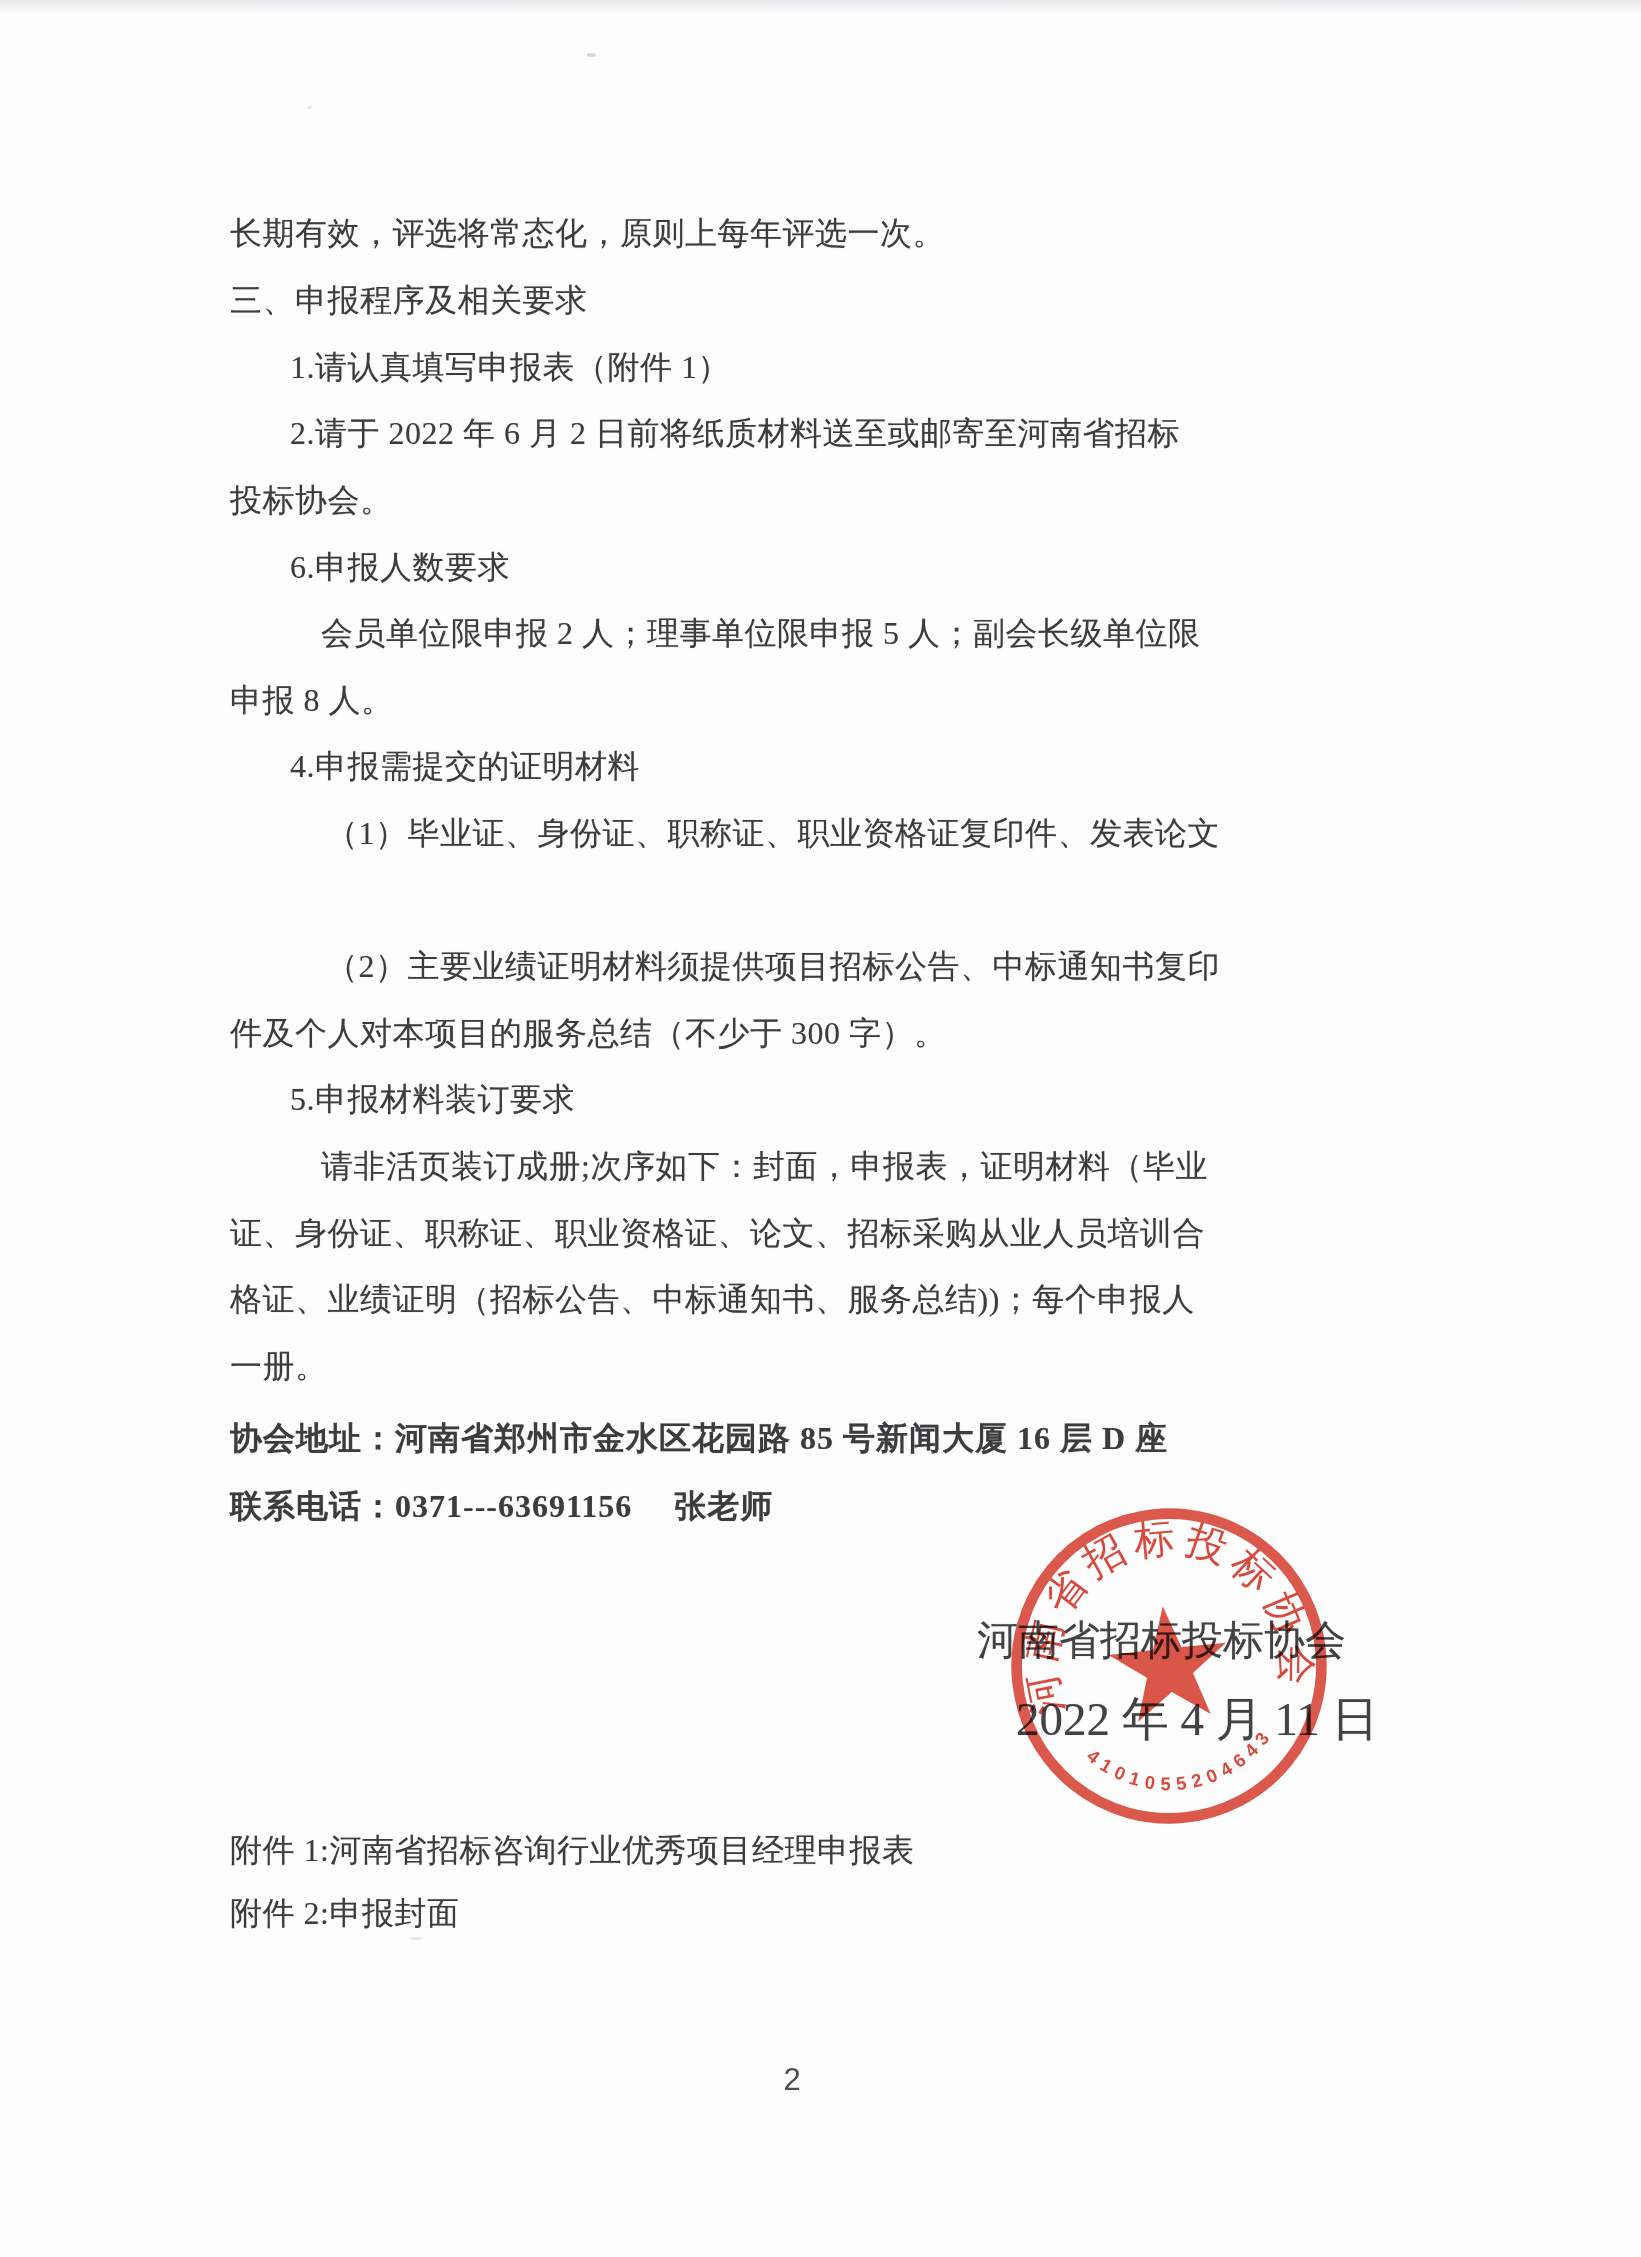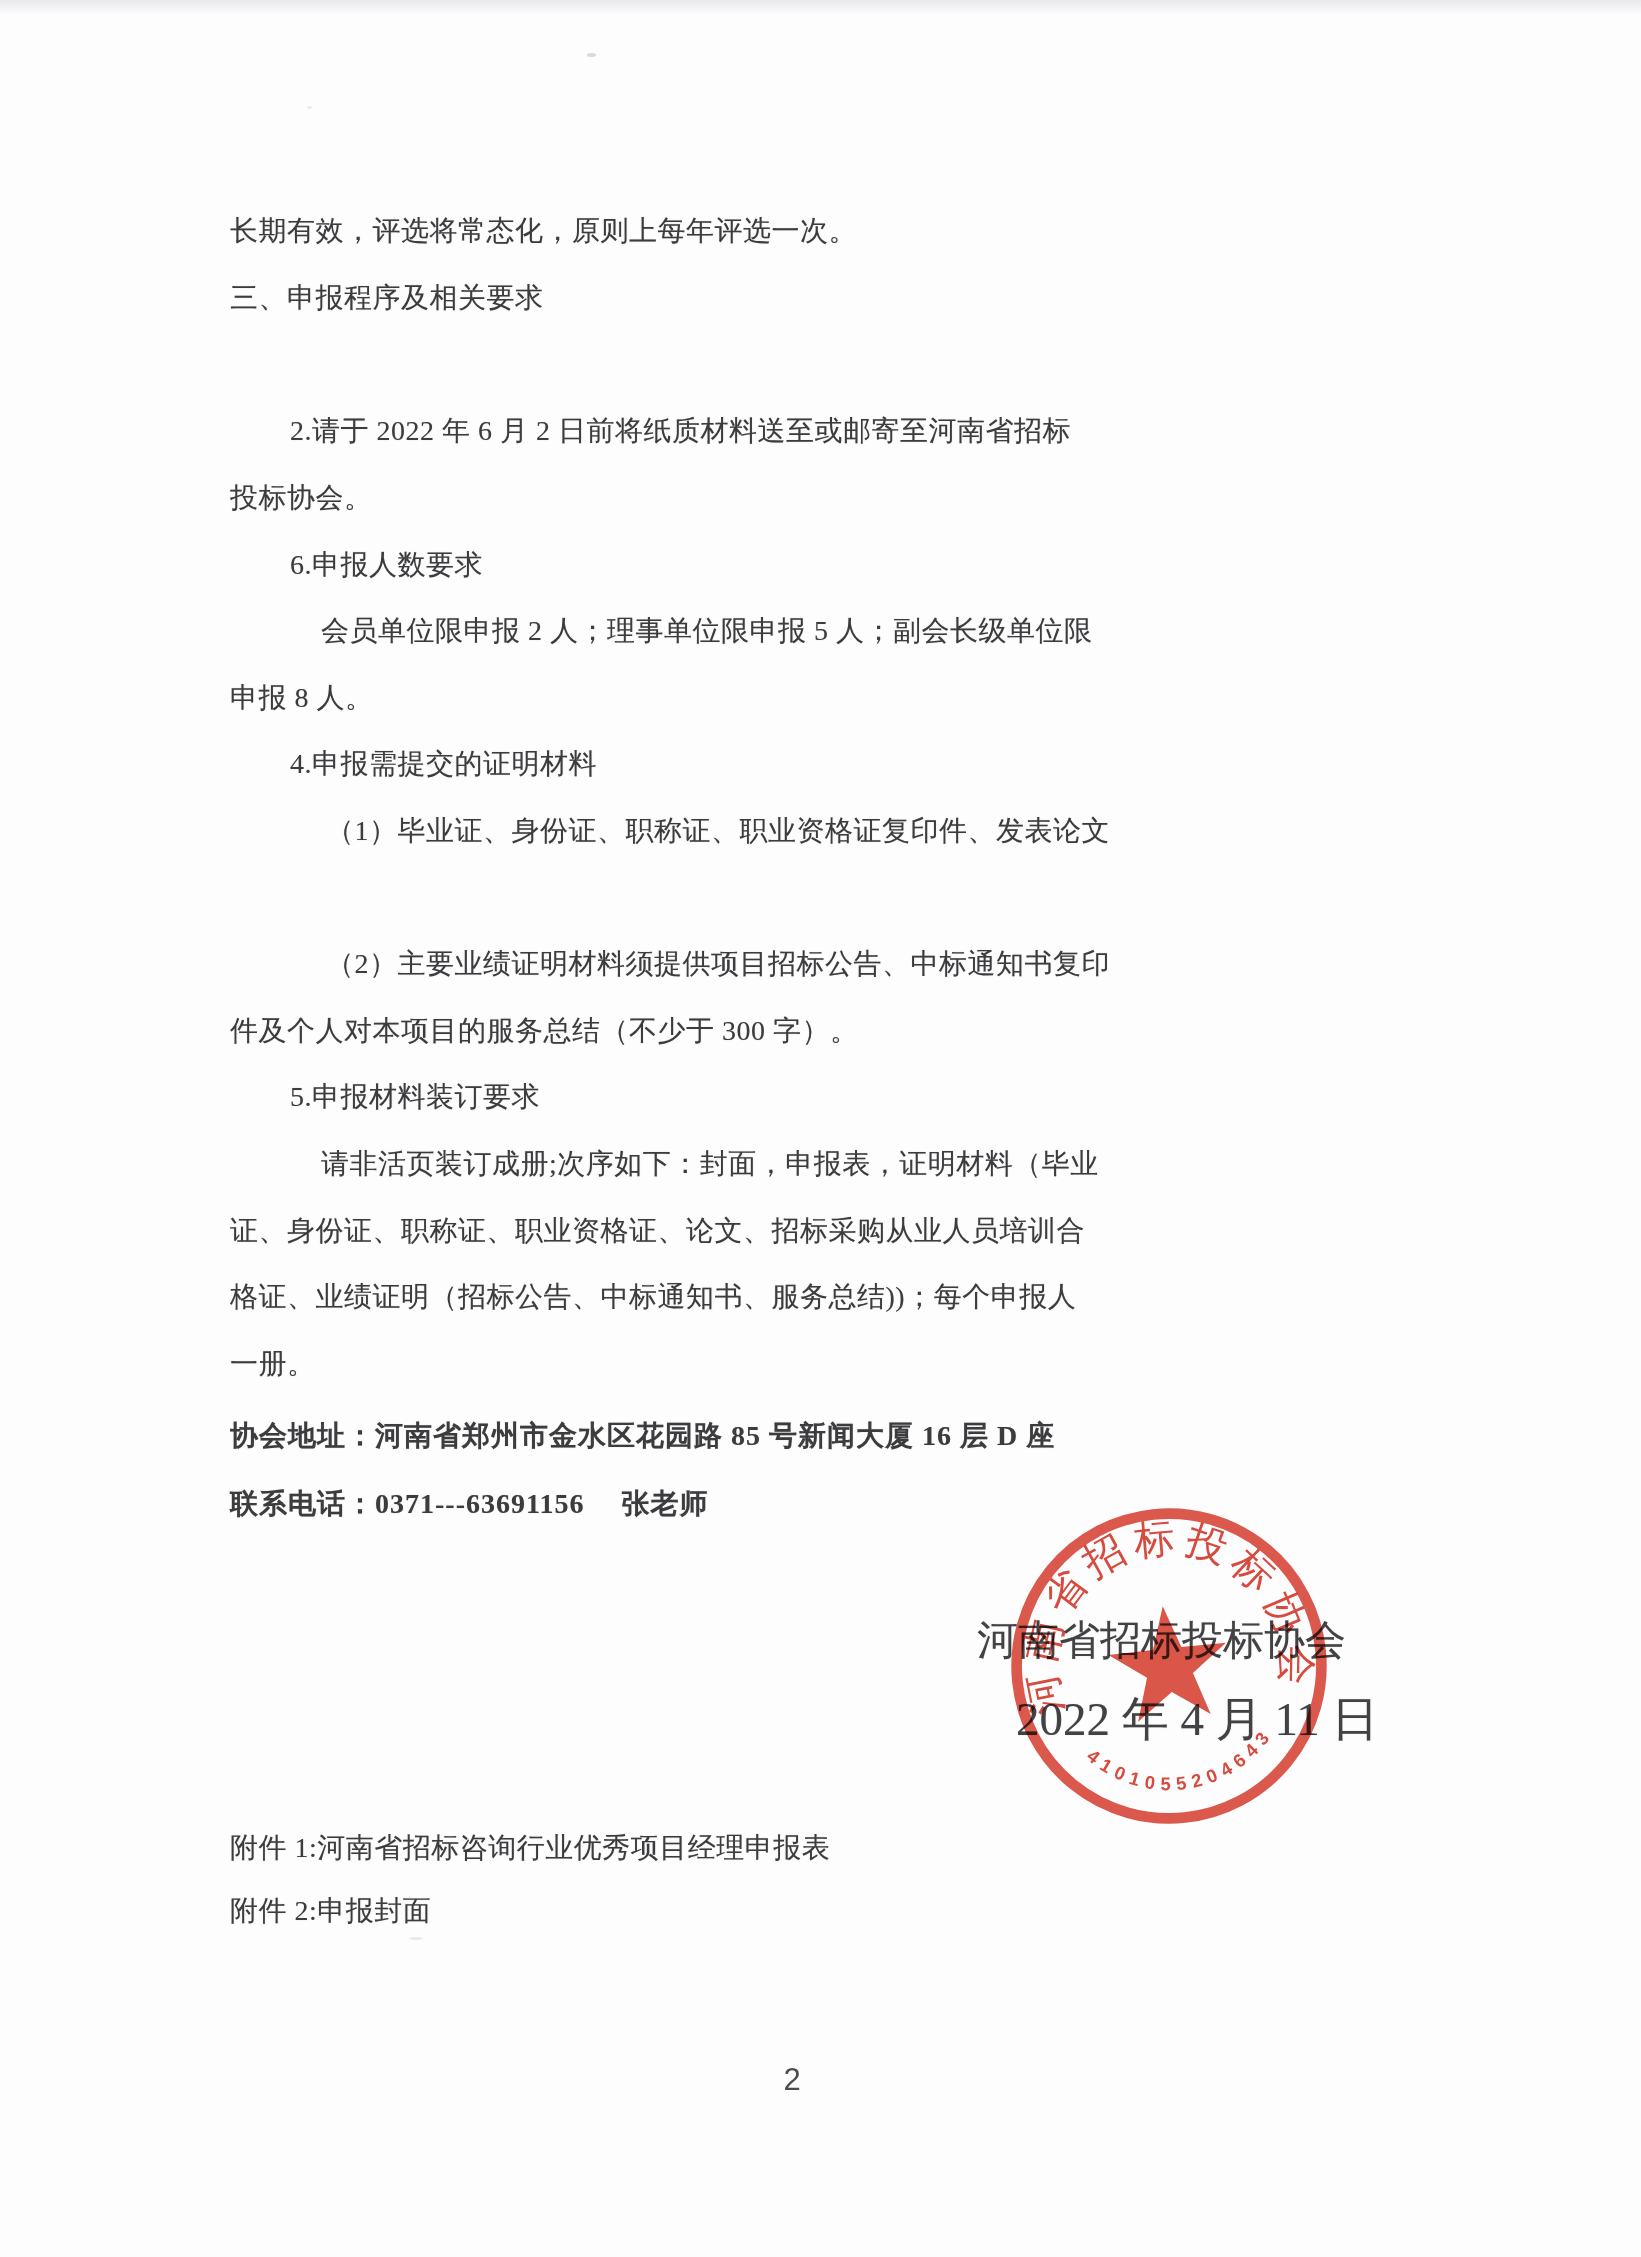--- a/index.html
+++ b/index.html
@@ -10,21 +10,21 @@
     position:relative;overflow:hidden;
   }
   .page{position:absolute;inset:0;}
   .top-shade{
     position:absolute;left:0;top:0;width:1641px;height:15.4px;
     background:linear-gradient(#e9e9ec,rgba(255,255,255,0));
   }
   .line{
     position:absolute;
     white-space:nowrap;
-    font-size:28px;
+    font-size:32px;
     color:var(--ink,#3c3c3e);
     letter-spacing:0.5px;
     text-shadow:0 0 1px rgba(70,70,72,.35);
   }
   .bold{font-weight:700;letter-spacing:1px;}
   .sig{
     position:absolute;white-space:nowrap;
     color:#424245;font-size:41px;
     text-shadow:0 0 1px rgba(70,70,72,.35);
   }
@@ -49,20 +49,21 @@
 
 <div class="page">
 
   <div class="top-shade"></div>
   <div class="speck s1"></div>
   <div class="speck s2"></div>
   <div class="speck s3"></div>
 
   <div class="line" style="top:212px;left:230px">长期有效，评选将常态化，原则上每年评选一次。</div>
   <div class="line" style="top:279px;left:230px">三、申报程序及相关要求</div>
+  <div class="line" style="top:346px;left:290px">1.请认真填写申报表（附件 1）</div>
   <div class="line" style="top:412px;left:290px">2.请于 2022 年 6 月 2 日前将纸质材料送至或邮寄至河南省招标</div>
   <div class="line" style="top:479px;left:230px">投标协会。</div>
   <div class="line" style="top:546px;left:290px">6.申报人数要求</div>
   <div class="line" style="top:612px;left:321px">会员单位限申报 2 人；理事单位限申报 5 人；副会长级单位限</div>
   <div class="line" style="top:679px;left:230px">申报 8 人。</div>
   <div class="line" style="top:745px;left:290px">4.申报需提交的证明材料</div>
   <div class="line" style="top:812px;left:326px">（1）毕业证、身份证、职称证、职业资格证复印件、发表论文</div>
   <div class="line" style="top:945px;left:326px">（2）主要业绩证明材料须提供项目招标公告、中标通知书复印</div>
   <div class="line" style="top:1012px;left:230px">件及个人对本项目的服务总结（不少于 300 字）。</div>
   <div class="line" style="top:1078px;left:290px">5.申报材料装订要求</div>

